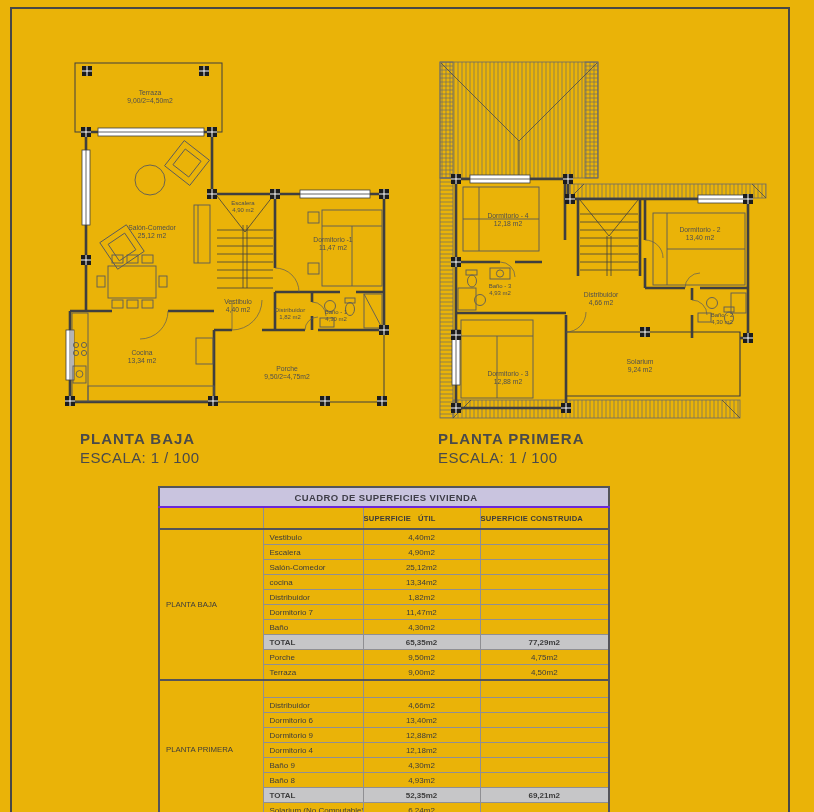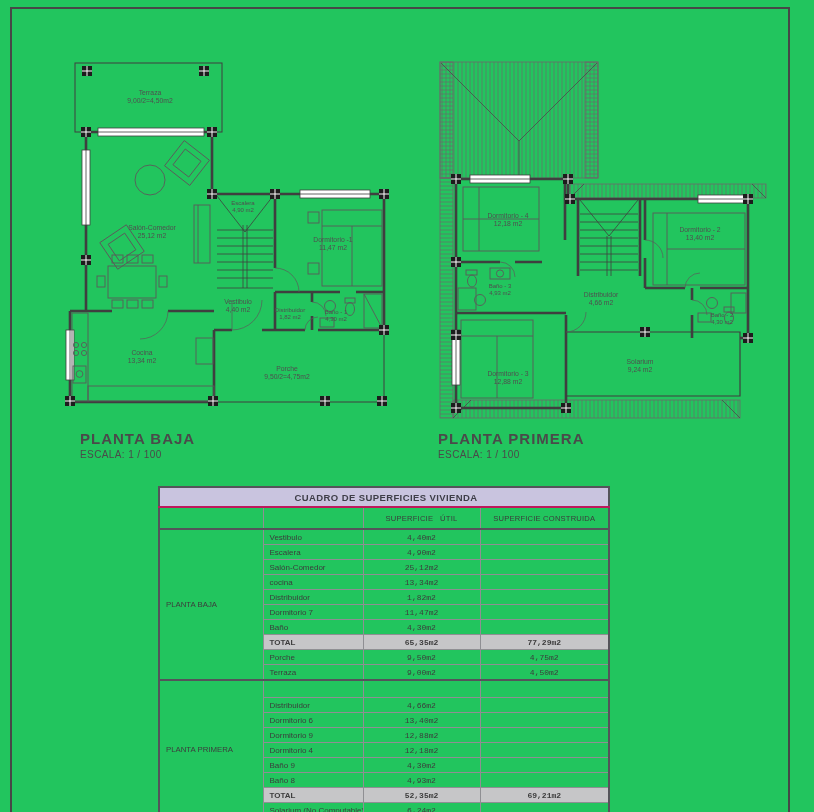--- a/index.html
+++ b/index.html
@@ -1,38 +1,38 @@
 <!DOCTYPE html>
 <html style="--title-bg: #c9c4df; --total-bg: #c6c6c8; --grand-bg: #f2a0a0;"><head>
 <meta charset="utf-8">
 <style>
   html,body{margin:0;padding:0;background:#fff;}
   body{width:814px;height:812px;overflow:hidden;position:relative;
        font-family:"Liberation Sans",sans-serif;color:#3c3c3c;}
-  #sheet{position:absolute;inset:0;background:#22c55e;}
+  #sheet{position:absolute;inset:0;background:#eab308;}
   #frame{position:absolute;left:10px;top:7px;width:776px;height:880px;
          border:2px solid #474747;}
   #plan-svg{position:absolute;left:0;top:0;}
   .plan-caption{position:absolute;line-height:1.25;color:#4a4a4a;}
   .plan-caption .t{font-size:15px;letter-spacing:1px;font-weight:600;}
-  .plan-caption .s{font-size:10px;letter-spacing:.4px;}
+  .plan-caption .s{font-size:15px;letter-spacing:.4px;}
   #cap-baja{left:80px;top:430px;}
   #cap-primera{left:438px;top:430px;}
   #table-wrap{position:absolute;left:158px;top:486px;}
   table{border-collapse:collapse;table-layout:fixed;width:450px;
         font-size:8px;color:#3c3c3c;}
   td{border:1px solid #8f8f93;height:14px;padding:0 2px 0 6px;
      overflow:hidden;white-space:nowrap;}
   table{border:2px solid #54545a;}
   .title-cell{background:var(--title-bg);text-align:center;font-weight:bold;
               font-size:9.5px;height:18px;letter-spacing:.4px;
-              border-bottom:2px solid #be185d;color:#3e3e48;}
-  .head-row td{height:20px;font-weight:normal;text-align:center;padding:0;
+              border-bottom:2px solid #6d28d9;color:#3e3e48;}
+  .head-row td{height:20px;font-weight:bold;text-align:left;padding:0;
                border-bottom:2px solid #54545a;font-size:7.6px;letter-spacing:.2px;}
-  .util-cell,.cons-cell{text-align:center;padding:0;font-family:Liberation Mono, monospace;}
+  .util-cell,.cons-cell{text-align:center;padding:0;}
   .floor-cell{text-align:left;padding-left:6px;font-size:7.8px;}
   tr.total td{background:var(--total-bg);font-weight:bold;}
   tr.spacer td{height:16px;}
   tr.section-start td{border-top:2px solid #54545a;}
   text{font-family:"Liberation Sans",sans-serif;fill:#4f4f4f;}
   .rl{font-size:6.8px;text-anchor:middle;}
   .rs{font-size:6px;text-anchor:middle;}
 </style>
 </head>
 <body>

